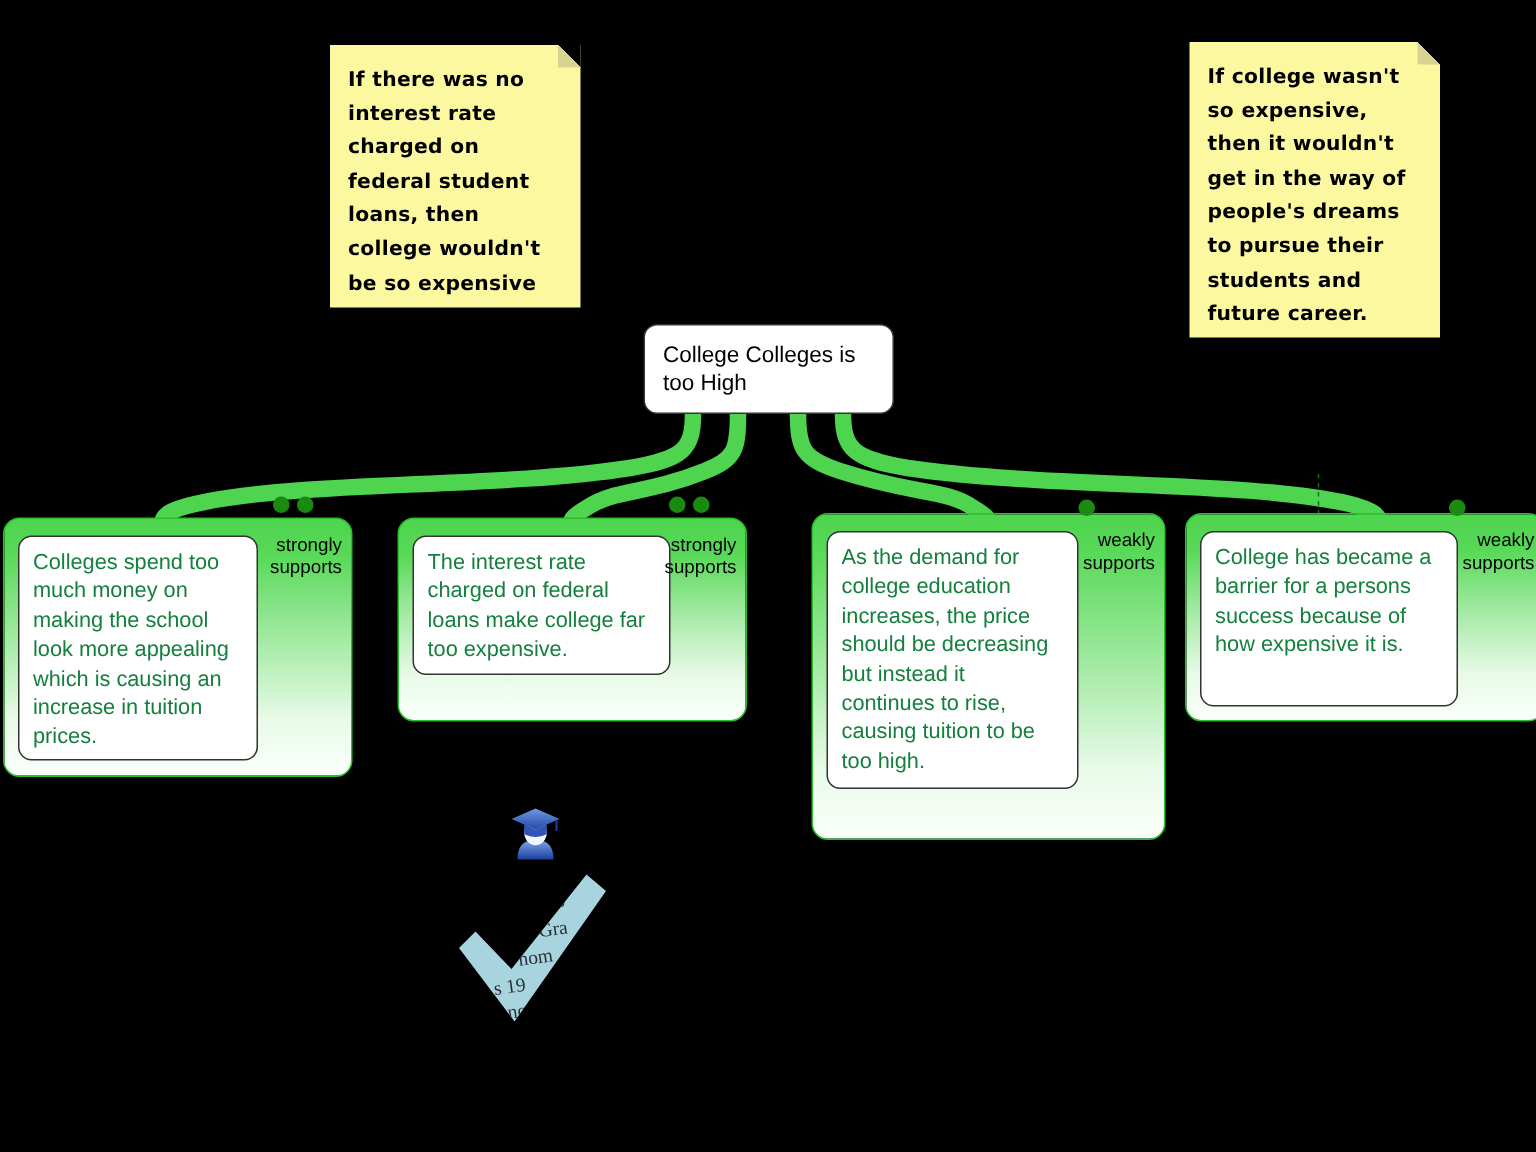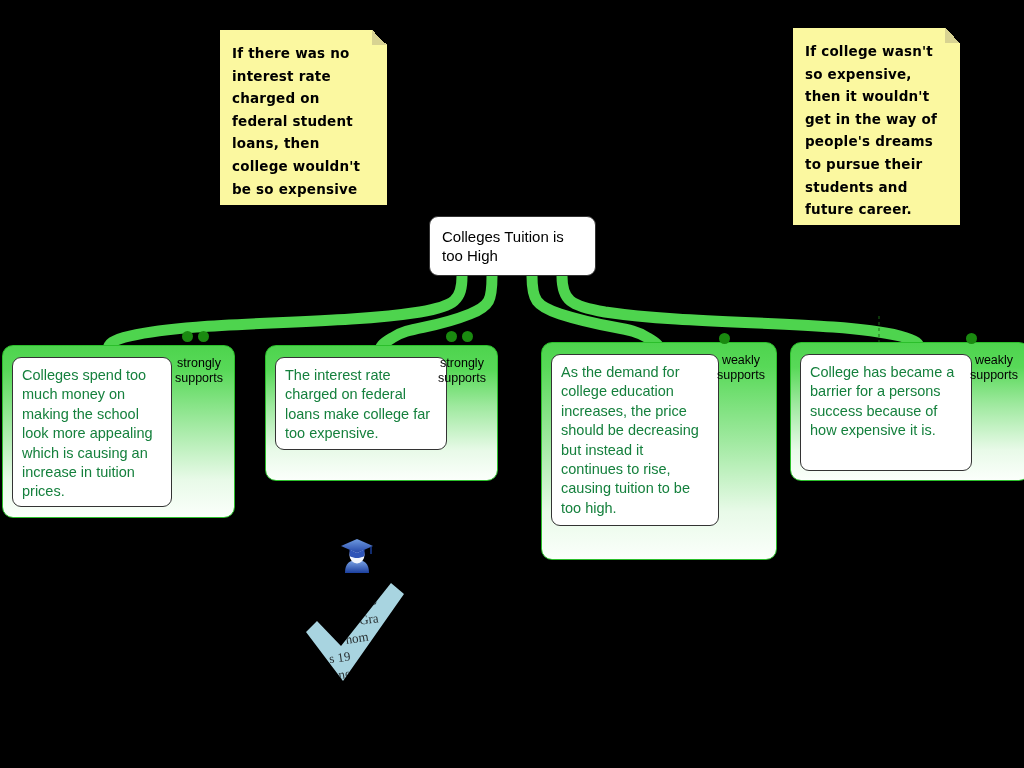--- a/index.html
+++ b/index.html
@@ -23,21 +23,21 @@
     padding:10px 12px;color:#000;font-size:15px;line-height:19px;}
 
   
   .panel{position:absolute;box-sizing:border-box;border-radius:11px;
     background:linear-gradient(to bottom,#4ed44e 0px,#58d958 24px,#9fe99f 45%,#e8fae8 78%,#fbfffb 100%);
     border:1px solid #2bbf2b;}
   .panel .claim{position:absolute;left:9px;top:11px;background:#fff;
     border:1px solid #333;border-radius:9px;box-sizing:border-box;
     padding:8px 9px 6px 9px;color:#15803d;font-size:14.5px;line-height:19.4px;}
   .panel .strength{position:absolute;right:6px;top:10px;width:58px;
-    text-align:center;color:#000;font-size:12.5px;line-height:15px;}
+    text-align:right;color:#000;font-size:12.5px;line-height:15px;}
   .dots{position:absolute;display:flex;gap:5px;}
   .dots i{display:block;width:11px;height:11px;border-radius:50%;background:#1a8a10;}
 
   #p1{left:2px;top:345px;width:233px;height:173px;}
   #p1 .claim{width:160px;height:150px;}
   #p2{left:265px;top:345px;width:233px;height:136px;}
   #p2 .claim{width:172px;height:93px;}
   #p3{left:541px;top:342px;width:236px;height:218px;}
   #p3 .claim{width:168px;height:172px;}
   #p4{left:790px;top:342px;width:240px;height:139px;}
@@ -74,21 +74,21 @@
     <span class="fold"></span>
     <span>If college wasn't so expensive, then it wouldn't get in the way of people's dreams to pursue their students and future career.</span>
   </div>
 
   <div class="sticky" id="sticky1">
     <span class="fold"></span>
     <span>If there was no interest rate charged on federal student loans, then college wouldn't be so expensive</span>
   </div>
 
   <div id="root-node">
-    <span>Colleges Tuition is too High</span>
+    <span>College Colleges is too High</span>
   </div>
 
   <div class="panel" id="p1">
     <div class="claim">Colleges spend too much money on making the school look more appealing which is causing an increase in tuition prices.</div>
     <div class="strength">strongly supports</div>
   </div>
   <div class="dots" id="d1">
     <i></i>
     <i></i>
   </div>

